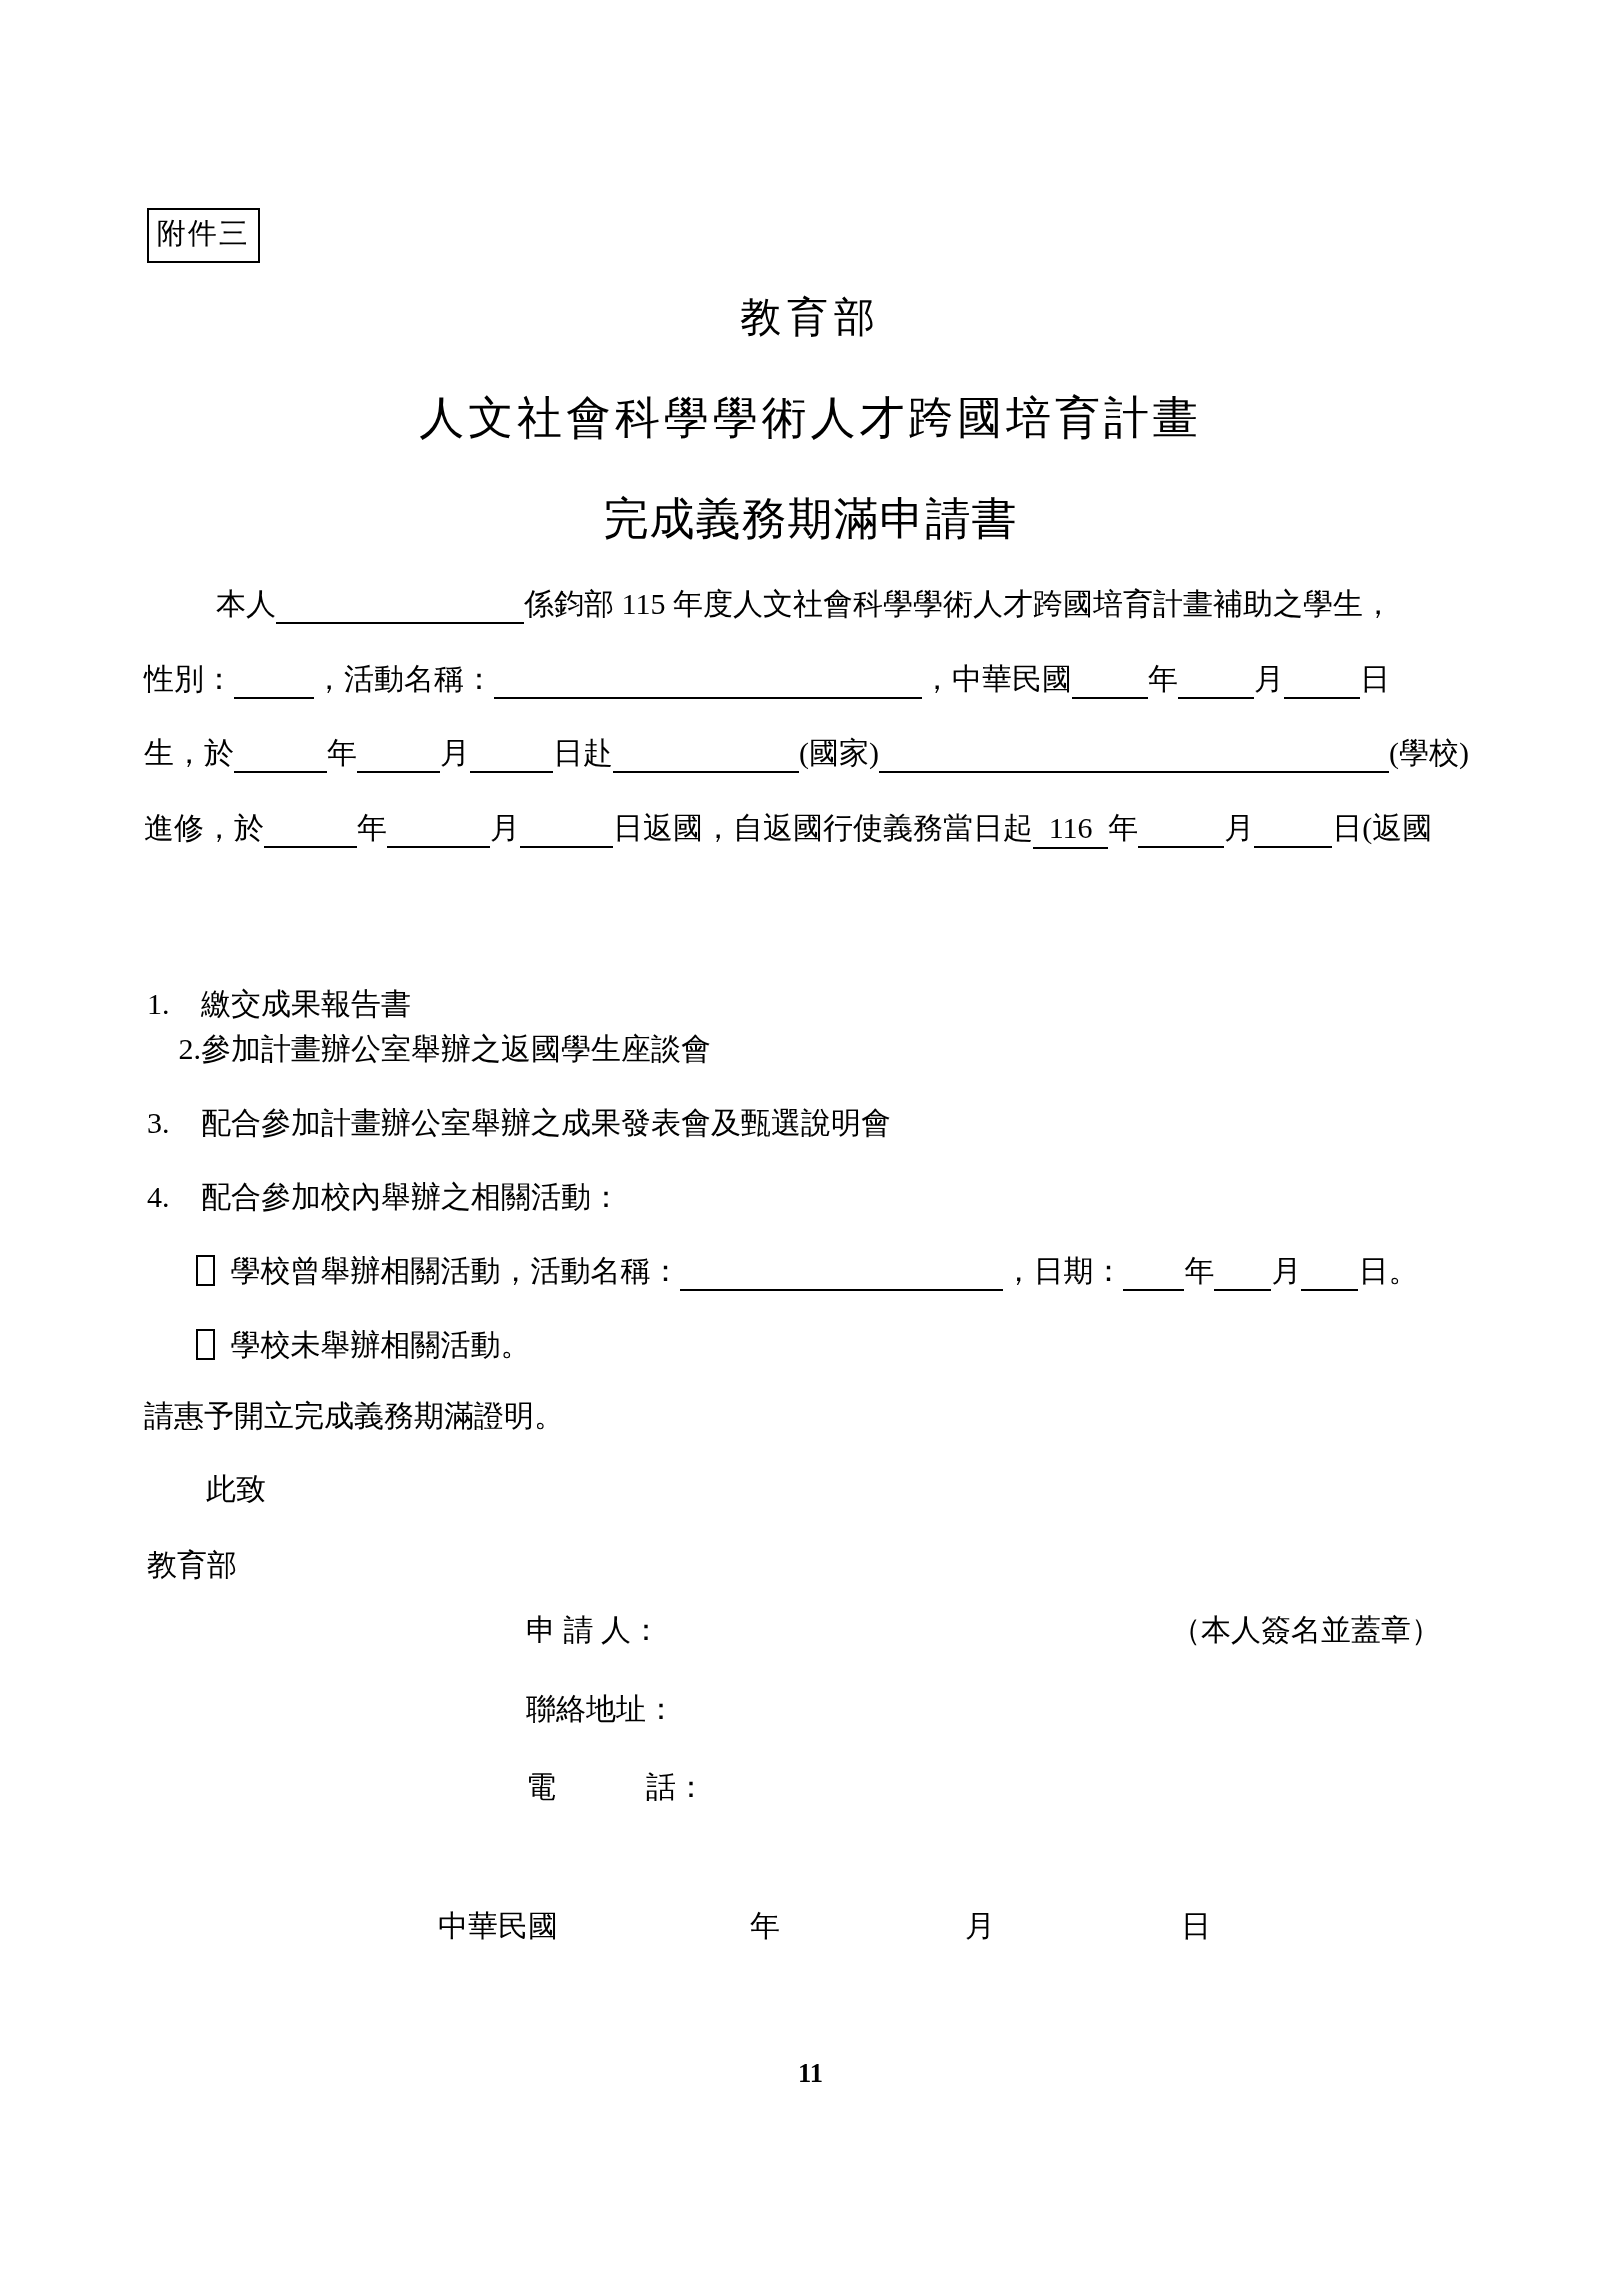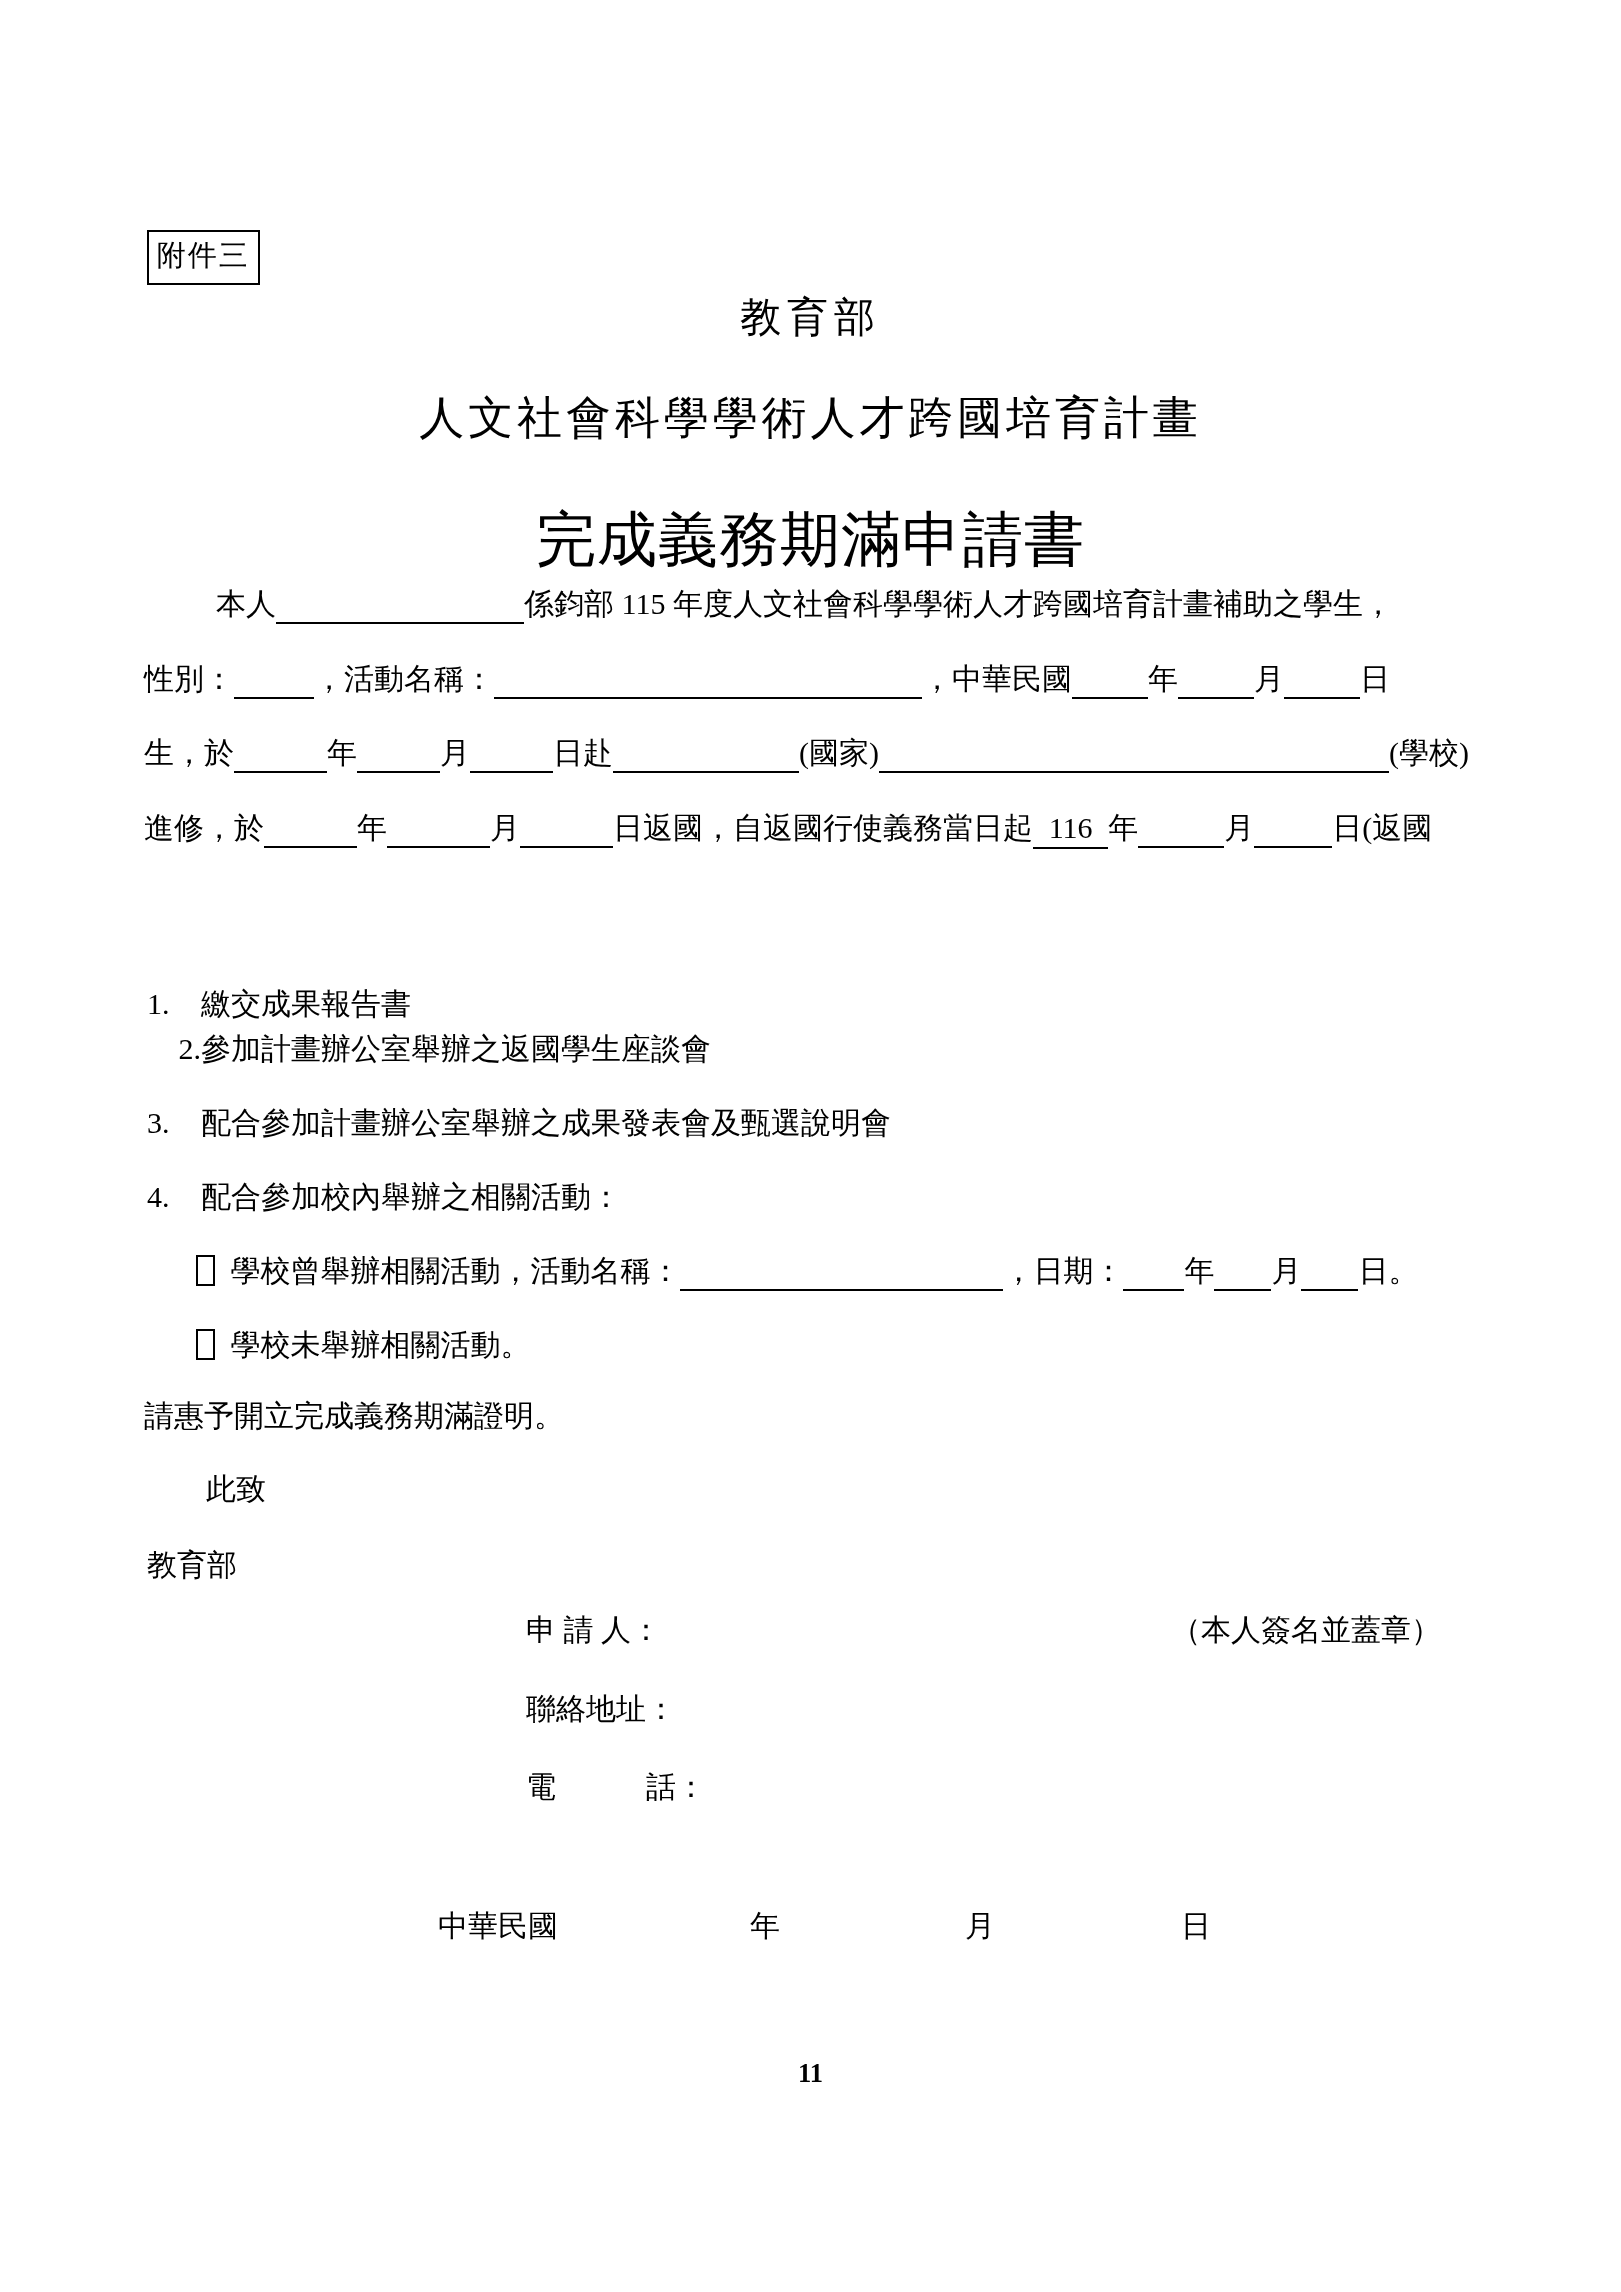--- a/index.html
+++ b/index.html
@@ -2,26 +2,26 @@
 <html><head>
 <meta charset="utf-8">
 <style>
   html,body{margin:0;padding:0;background:#ffffff;}
   .page{
     position:relative;width:1621px;height:2293px;background:#ffffff;color:#000;
     font-family:"Liberation Serif","DejaVu Serif",serif;overflow:hidden;
   }
   .attach{
     position:absolute;left:147px;top:208px;border:2px solid #000;
-    padding:3.9px 7.8px 6.9px 7.8px;font-size:29px;letter-spacing:2px;white-space:nowrap;margin-top:22px;
+    padding:3.9px 7.8px 6.9px 7.8px;font-size:29px;letter-spacing:2px;white-space:nowrap;
   }
   .title{position:absolute;left:0;width:100%;text-align:center;white-space:nowrap;}
   .t1{top:290px;font-size:41px;letter-spacing:5.9px;}
   .t2{top:388px;font-size:45px;letter-spacing:3.9px;}
-  .t3{top:500px;font-size:60px;letter-spacing:1px;}
+  .t3{top:489px;font-size:45px;letter-spacing:1px;}
   .bline{
     position:absolute;white-space:nowrap;font-size:30px;line-height:39px;
   }
   .blank{
     display:inline-block;height:6.9px;border-bottom:2.9px solid #000;vertical-align:-9.8px;
   }
   .ublk{
     display:inline-block;border-bottom:2.9px solid #000;padding:0 15.7px;
   }
   .num{display:inline-block;width:54px;}

